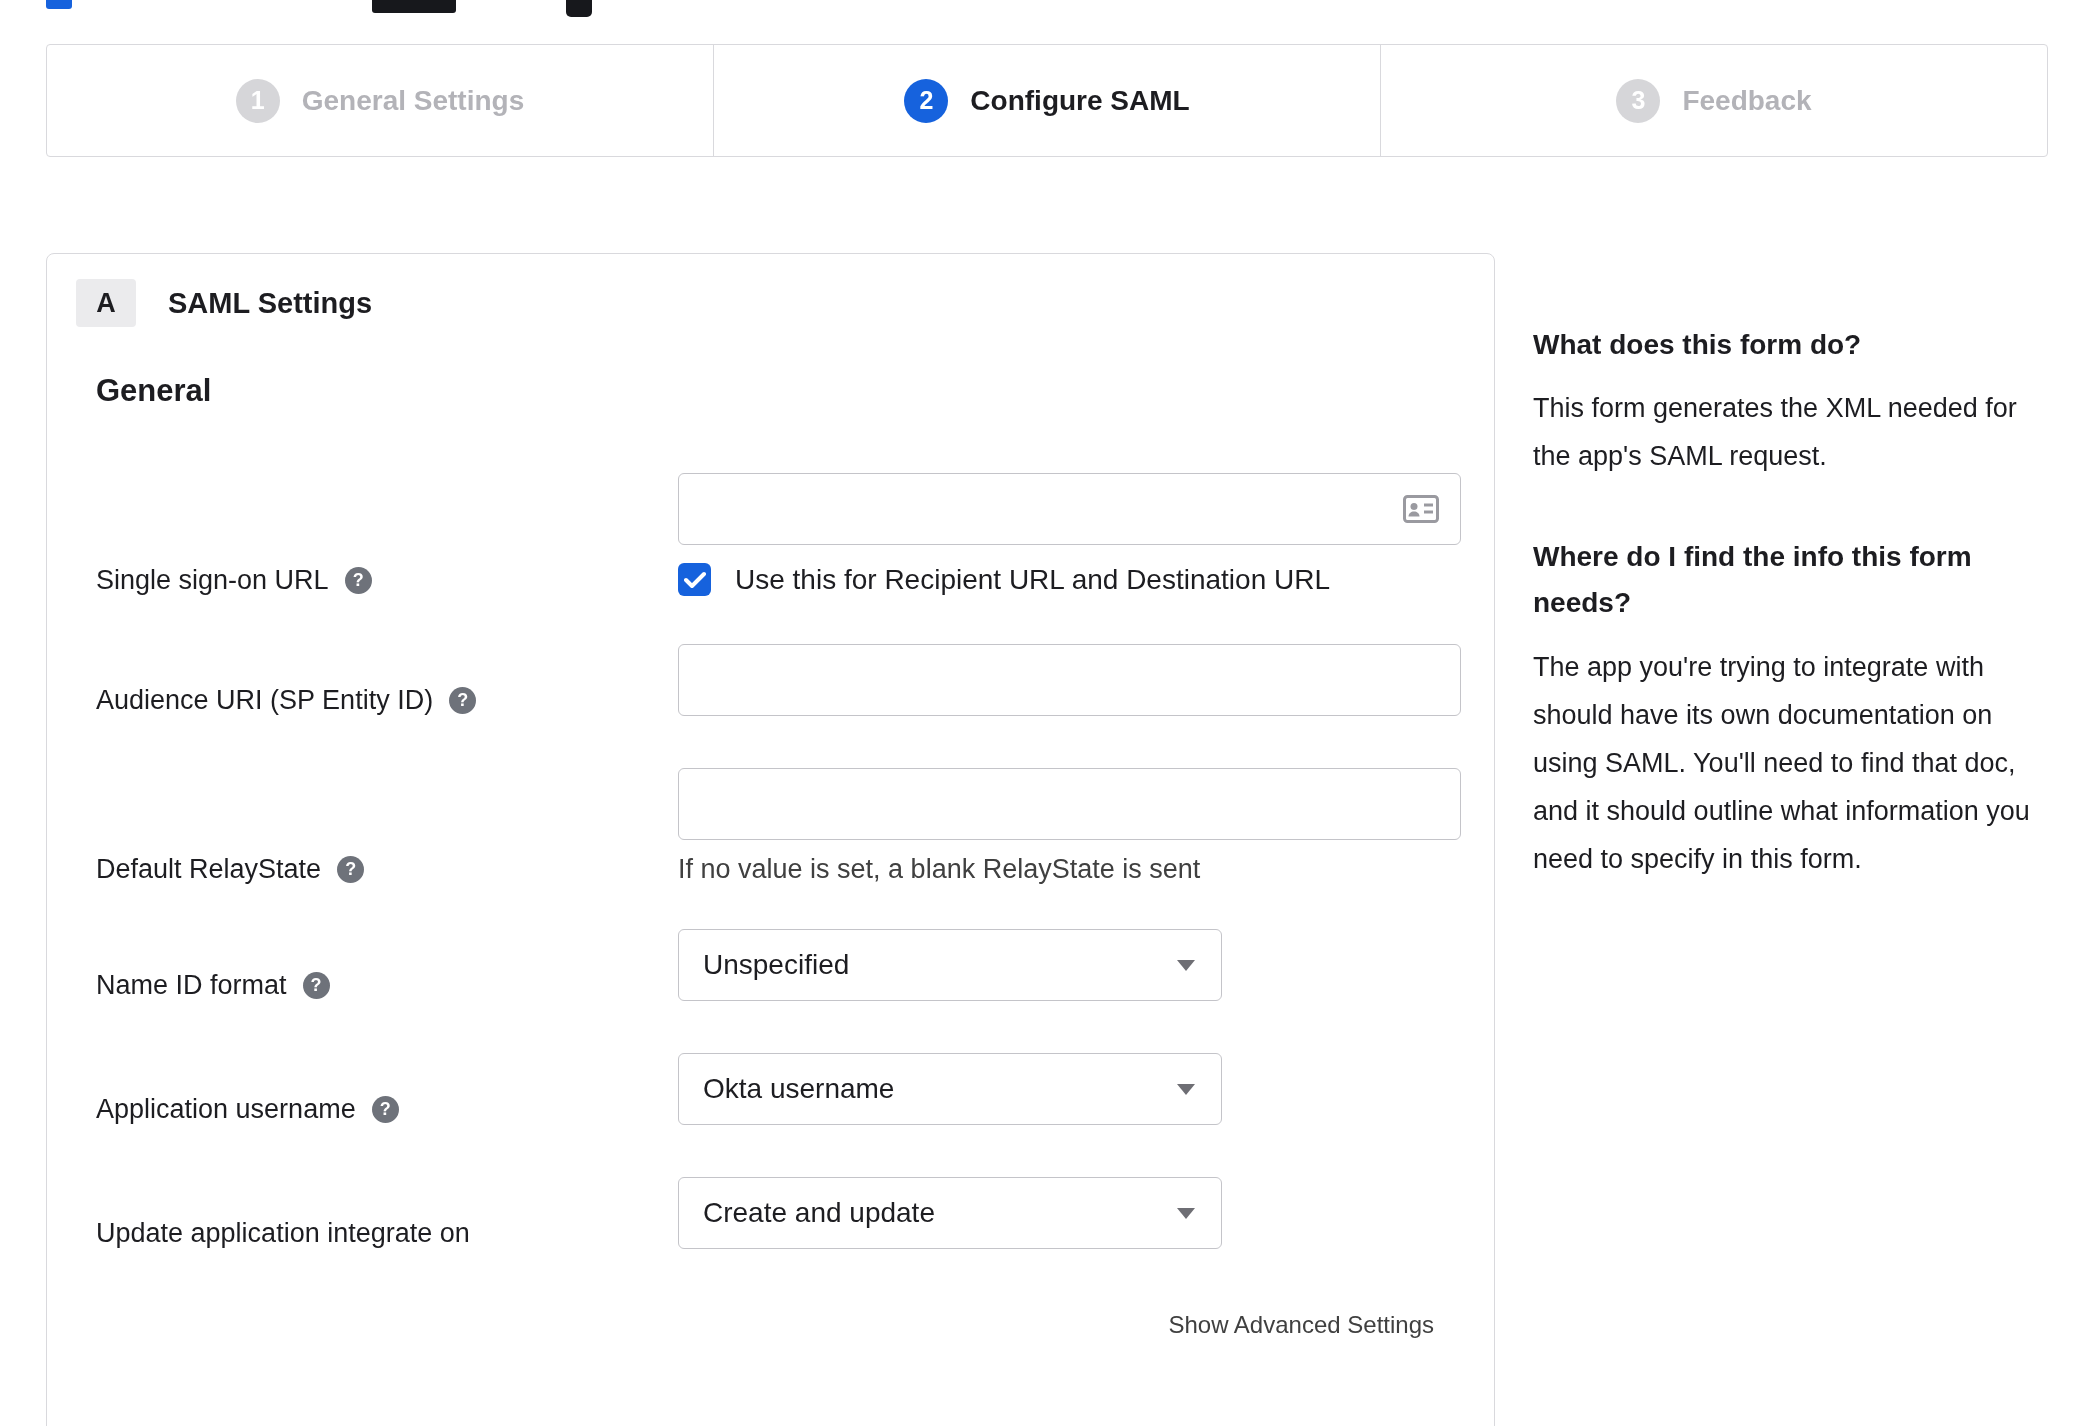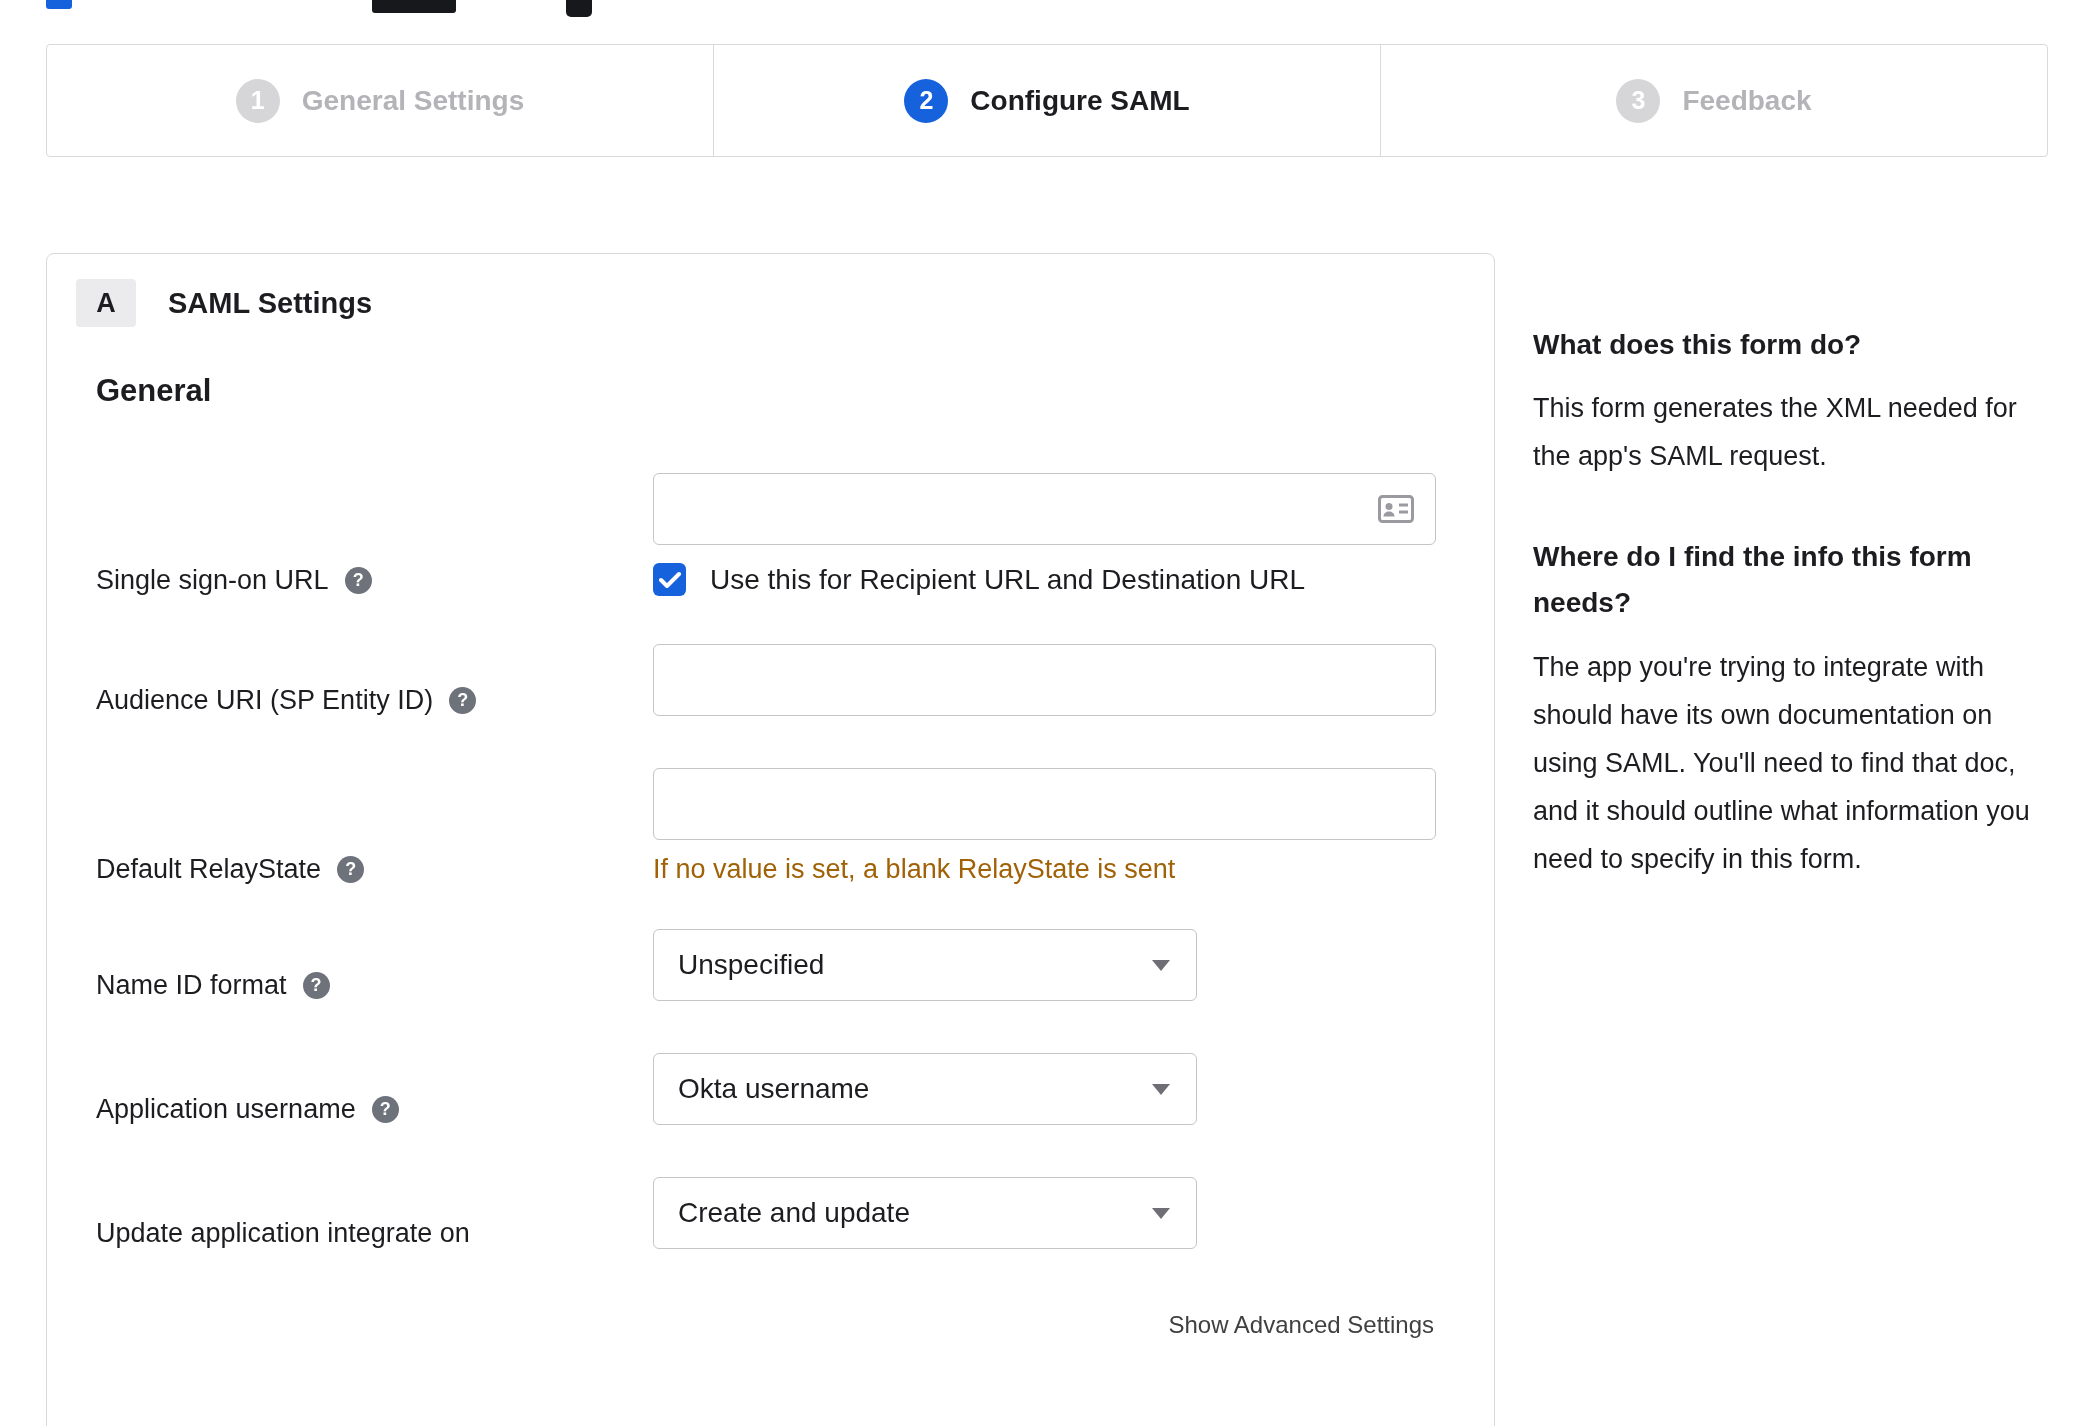--- a/index.html
+++ b/index.html
@@ -101,21 +101,21 @@
     background: #6e727a;
     color: #fff;
     font-size: 18px;
     font-weight: bold;
     display: inline-flex;
     align-items: center;
     justify-content: center;
     cursor: pointer;
     flex-shrink: 0;
   }
-  .form-control { flex: 1; }
+  .form-control { flex: 1; margin-left: 25px; }
 
   .input-wrap { position: relative; width: 783px; }
   .text-input {
     width: 783px; height: 72px;
     border: 1px solid #c4c4c9;
     border-radius: 6px;
     font-size: 27px;
     font-family: "Liberation Sans", sans-serif;
     padding: 0 70px 0 22px;
     color: #1d1d21;
@@ -140,21 +140,21 @@
     border-radius: 6px;
     display: flex; align-items: center; justify-content: center;
     cursor: pointer;
     flex-shrink: 0;
   }
   .checkbox-label { font-size: 28px; }
 
   .hint {
     margin-top: 14px;
     font-size: 27px;
-    color: #a16207;
+    color: #404040;
   }
 
   .select {
     width: 544px; height: 72px;
     border: 1px solid #c4c4c9;
     border-radius: 6px;
     background: #fff;
     display: flex;
     align-items: center;
     justify-content: space-between;

